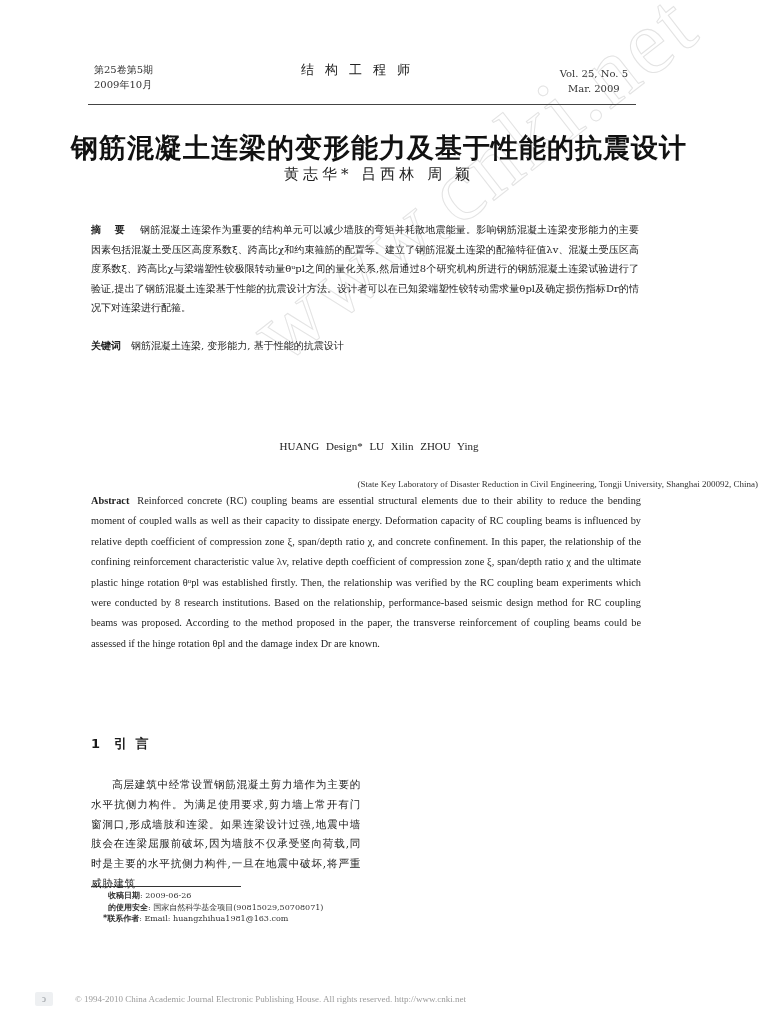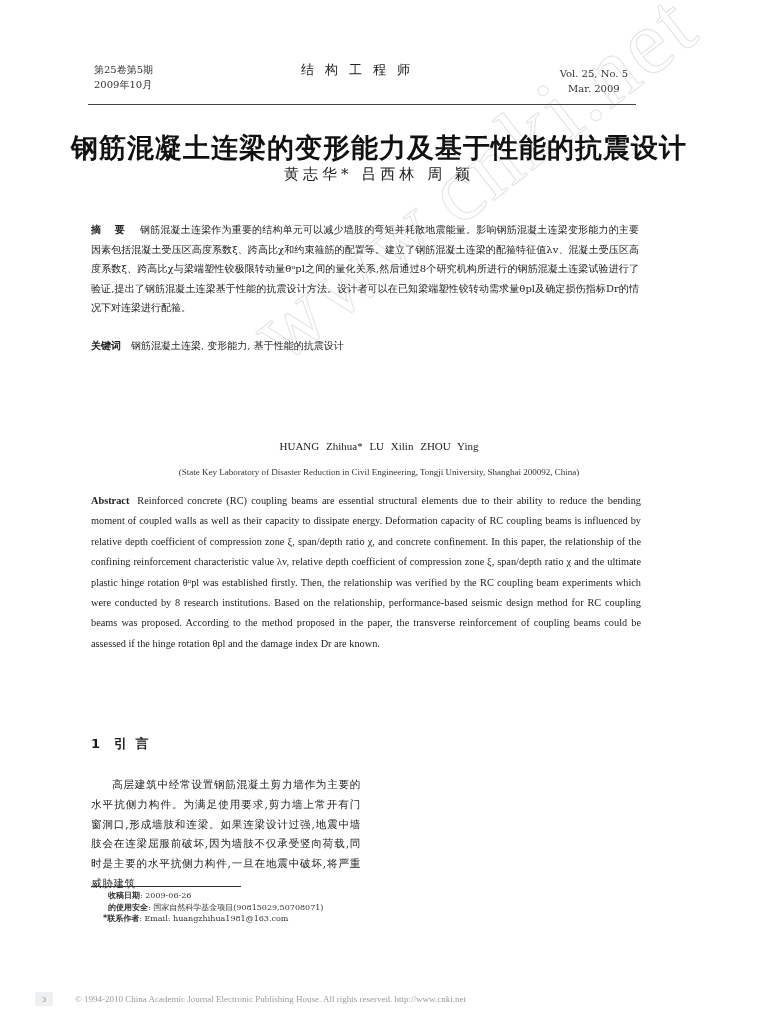--- a/index.html
+++ b/index.html
@@ -20,21 +20,21 @@
   .authors-zh { position: absolute; top: 165px; left: 0; width: 758px; text-align: center; font-size: 15px; letter-spacing: 4px; color: #222; }
   .affil-zh { position: absolute; top: 185px; left: 0; width: 758px; text-align: center; font-size: 9px; color: #333; }
 
   .abs-zh { position: absolute; top: 220px; left: 91px; width: 548px; font-size: 10px; line-height: 19.5px; color: #222; text-align: justify; }
   .abs-zh .lbl { font-family: "DejaVu Sans", sans-serif; font-weight: bold; margin-right: 10px; letter-spacing: 5px; }
   .kw-zh { position: absolute; top: 339px; left: 91px; width: 548px; font-size: 10px; color: #222; }
   .kw-zh .lbl { font-family: "DejaVu Sans", sans-serif; font-weight: bold; margin-right: 10px; }
 
   .title-en { position: absolute; top: 376px; left: 0; width: 758px; text-align: center; font-family: "Liberation Serif", serif; font-weight: bold; font-size: 18px; line-height: 27px; color: #111; }
   .authors-en { position: absolute; top: 440px; left: 0; width: 758px; text-align: center; font-family: "Liberation Serif", serif; font-size: 11px; color: #222; word-spacing: 4px; }
-  .affil-en { position: absolute; top: 467px; left: 0; width: 758px; text-align: center; font-family: "Liberation Serif", serif; font-size: 9px; color: #333; }
+  .affil-en { position: absolute; top: 479px; left: 0; width: 758px; text-align: right; font-family: "Liberation Serif", serif; font-size: 9px; color: #333; }
 
   .abs-en { position: absolute; top: 491px; left: 91px; width: 550px; font-family: "Liberation Serif", serif; font-size: 10.3px; line-height: 20.4px; color: #222; text-align: justify; }
   .abs-en .lbl { font-weight: bold; margin-right: 8px; }
   .kw-en { position: absolute; top: 683px; left: 91px; width: 550px; font-family: "Liberation Serif", serif; font-size: 10.3px; color: #222; }
   .kw-en .lbl { font-weight: bold; margin-right: 10px; }
 
   .col-left { position: absolute; left: 91px; top: 735px; width: 270px; }
   .col-right { position: absolute; left: 376px; top: 717px; width: 270px; }
   .sec-head { font-family: "DejaVu Sans", sans-serif; font-weight: bold; font-size: 13px; margin: 0 0 22px 0; letter-spacing: 2px; }
   .sec-head .num { margin-right: 12px; }
@@ -75,21 +75,21 @@
   <div class="title-zh">钢筋混凝土连梁的变形能力及基于性能的抗震设计</div>
   <div class="authors-zh">黄志华*  吕西林  周  颖</div>
 
   <div class="abs-zh">
     <span class="lbl">摘 要</span><span>钢筋混凝土连梁作为重要的结构单元可以减少墙肢的弯矩并耗散地震能量。影响钢筋混凝土连梁变形能力的主要因素包括混凝土受压区高度系数ξ、跨高比χ和约束箍筋的配置等。建立了钢筋混凝土连梁的配箍特征值λv、混凝土受压区高度系数ξ、跨高比χ与梁端塑性铰极限转动量θᵘpl之间的量化关系,然后通过8个研究机构所进行的钢筋混凝土连梁试验进行了验证,提出了钢筋混凝土连梁基于性能的抗震设计方法。设计者可以在已知梁端塑性铰转动需求量θpl及确定损伤指标Dr的情况下对连梁进行配箍。</span>
   </div>
   <div class="kw-zh">
     <span class="lbl">关键词</span><span>钢筋混凝土连梁, 变形能力, 基于性能的抗震设计</span>
   </div>
 
-  <div class="authors-en">HUANG Zhihua*   LU Xilin   ZHOU Ying</div>
+  <div class="authors-en">HUANG Design*   LU Xilin   ZHOU Ying</div>
   <div class="affil-en">(State Key Laboratory of Disaster Reduction in Civil Engineering, Tongji University, Shanghai 200092, China)</div>
 
   <div class="abs-en">
     <span class="lbl">Abstract</span><span>Reinforced concrete (RC) coupling beams are essential structural elements due to their ability to reduce the bending moment of coupled walls as well as their capacity to dissipate energy. Deformation capacity of RC coupling beams is influenced by relative depth coefficient of compression zone ξ, span/depth ratio χ, and concrete confinement. In this paper, the relationship of the confining reinforcement characteristic value λv, relative depth coefficient of compression zone ξ, span/depth ratio χ and the ultimate plastic hinge rotation θᵘpl was established firstly. Then, the relationship was verified by the RC coupling beam experiments which were conducted by 8 research institutions. Based on the relationship, performance-based seismic design method for RC coupling beams was proposed. According to the method proposed in the paper, the transverse reinforcement of coupling beams could be assessed if the hinge rotation θpl and the damage index Dr are known.</span>
   </div>
 
   <div class="col-left">
     <div class="sec-head">
       <span class="num">1</span><span>引 言</span>
     </div>

